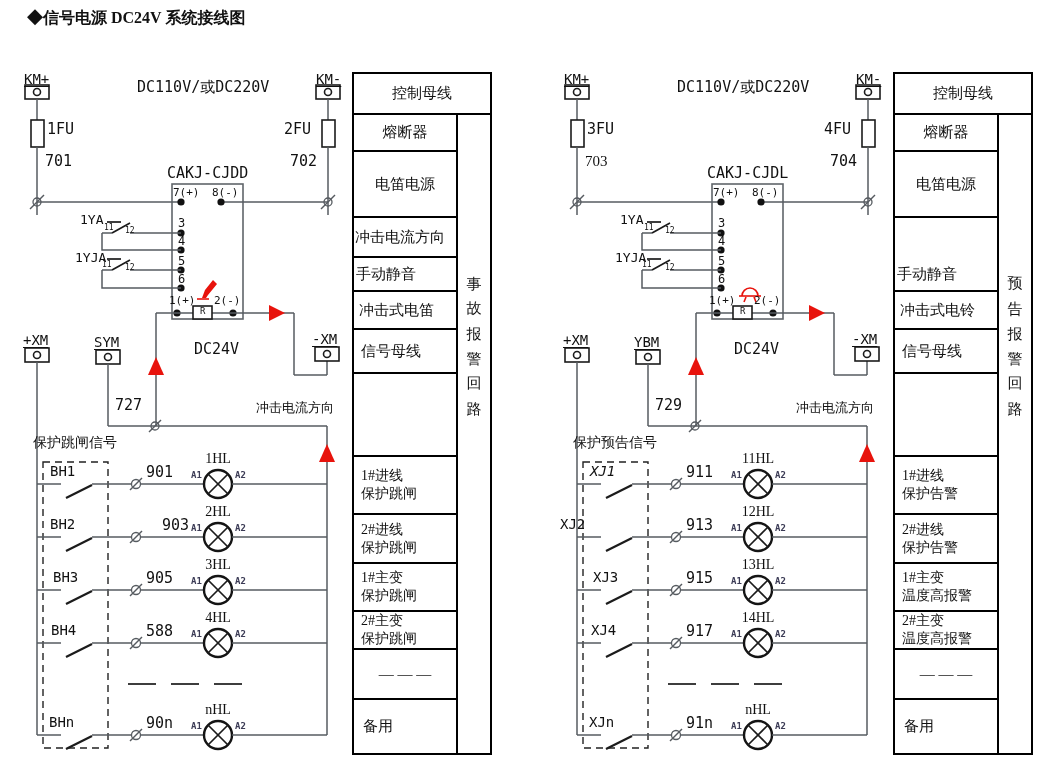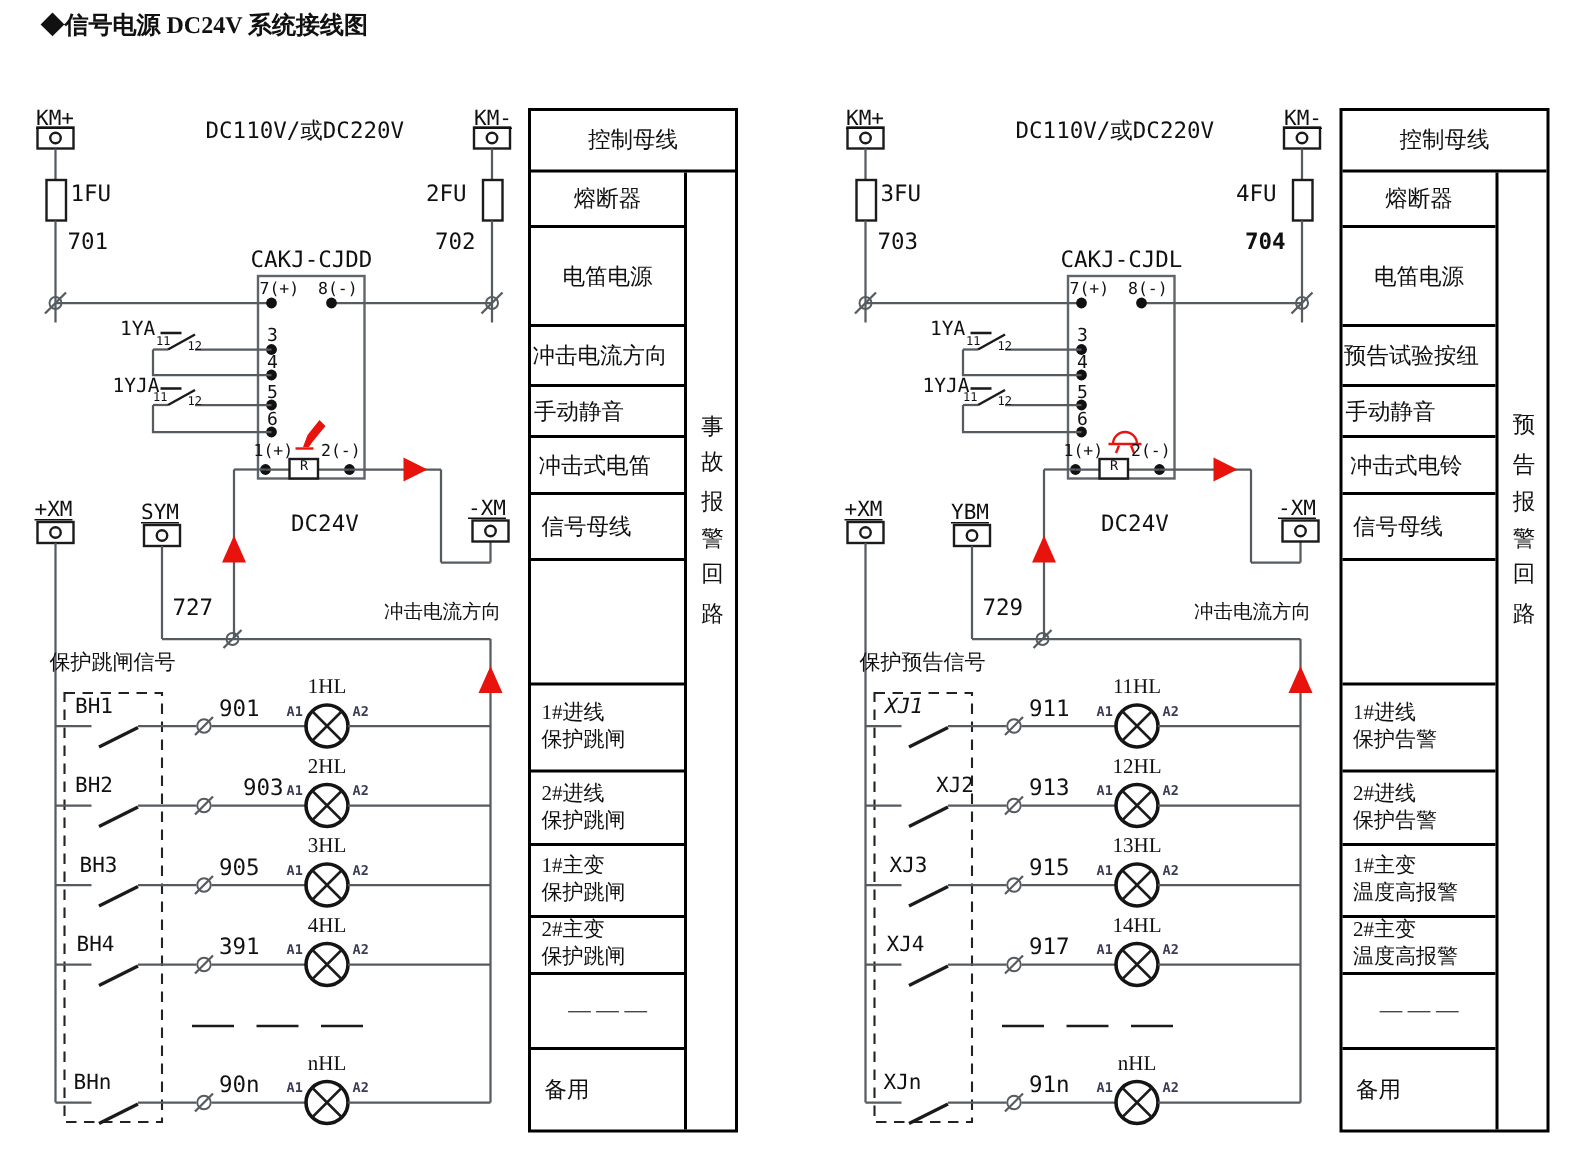--- a/index.html
+++ b/index.html
@@ -242,38 +242,38 @@
 <div class="lbl mono f9 navy" style="left:191px;top:524px;">A1</div>
 <div class="lbl mono f9 navy" style="left:235px;top:524px;">A2</div>
 
 <div class="lbl mono f14" style="left:53px;top:570px;">BH3</div>
 <div class="lbl mono f15" style="left:146px;top:571px;">905</div>
 <div class="lbl mono f14 ctr" style="left:218px;top:558px;">3HL</div>
 <div class="lbl mono f9 navy" style="left:191px;top:577px;">A1</div>
 <div class="lbl mono f9 navy" style="left:235px;top:577px;">A2</div>
 
 <div class="lbl mono f14" style="left:51px;top:623px;">BH4</div>
-<div class="lbl mono f15" style="left:146px;top:624px;">391</div>
+<div class="lbl mono f15" style="left:146px;top:624px;">588</div>
 <div class="lbl mono f14 ctr" style="left:218px;top:611px;">4HL</div>
 <div class="lbl mono f9 navy" style="left:191px;top:630px;">A1</div>
 <div class="lbl mono f9 navy" style="left:235px;top:630px;">A2</div>
 
 <div class="lbl mono f14" style="left:49px;top:715px;">BHn</div>
 <div class="lbl mono f15" style="left:146px;top:716px;">90n</div>
 <div class="lbl mono f14 ctr" style="left:218px;top:703px;">nHL</div>
 <div class="lbl mono f9 navy" style="left:191px;top:722px;">A1</div>
 <div class="lbl mono f9 navy" style="left:235px;top:722px;">A2</div>
 
 <div class="lbl mono f14 u" style="left:564px;top:72px;">KM+</div>
 <div class="lbl mono f15" style="left:677px;top:80px;">DC110V/或DC220V</div>
 <div class="lbl mono f14 u" style="left:856px;top:72px;">KM-</div>
 <div class="lbl mono f15" style="left:587px;top:122px;">3FU</div>
 <div class="lbl mono f15" style="left:824px;top:122px;">4FU</div>
-<div class="lbl mono f15" style="left:585px;top:154px;">703</div>
-<div class="lbl mono f15" style="left:830px;top:154px;font-weight:bold;">704</div>
+<div class="lbl mono f15" style="left:585px;top:154px;font-family:Liberation Serif, serif;">703</div>
+<div class="lbl mono f15" style="left:830px;top:154px;">704</div>
 <div class="lbl mono f15" style="left:707px;top:166px;">CAKJ-CJDL</div>
 <div class="lbl mono f11" style="left:713px;top:187px;">7(+)</div>
 <div class="lbl mono f11" style="left:752px;top:187px;">8(-)</div>
 <div class="lbl mono f12" style="left:718px;top:217px;">3</div>
 <div class="lbl mono f12" style="left:718px;top:235px;">4</div>
 <div class="lbl mono f12" style="left:718px;top:255px;">5</div>
 <div class="lbl mono f12" style="left:718px;top:273px;">6</div>
 <div class="lbl mono f13" style="left:620px;top:213px;">1YA</div>
 <div class="lbl mono f8" style="left:644px;top:224px;">11</div>
 <div class="lbl mono f8" style="left:665px;top:227px;">12</div>
@@ -290,21 +290,21 @@
 <div class="lbl mono f15" style="left:655px;top:398px;">729</div>
 <div class="lbl cjk f13" style="left:796px;top:401px;">冲击电流方向</div>
 <div class="lbl cjk f14" style="left:573px;top:436px;">保护预告信号</div>
 
 <div class="lbl mono f14" style="left:590px;top:464px;font-style:italic;">XJ1</div>
 <div class="lbl mono f15" style="left:686px;top:465px;">911</div>
 <div class="lbl mono f14 ctr" style="left:758px;top:452px;">11HL</div>
 <div class="lbl mono f9 navy" style="left:731px;top:471px;">A1</div>
 <div class="lbl mono f9 navy" style="left:775px;top:471px;">A2</div>
 
-<div class="lbl mono f14" style="left:624px;top:517px;">XJ2</div>
+<div class="lbl mono f14" style="left:560px;top:517px;">XJ2</div>
 <div class="lbl mono f15" style="left:686px;top:518px;">913</div>
 <div class="lbl mono f14 ctr" style="left:758px;top:505px;">12HL</div>
 <div class="lbl mono f9 navy" style="left:731px;top:524px;">A1</div>
 <div class="lbl mono f9 navy" style="left:775px;top:524px;">A2</div>
 
 <div class="lbl mono f14" style="left:593px;top:570px;">XJ3</div>
 <div class="lbl mono f15" style="left:686px;top:571px;">915</div>
 <div class="lbl mono f14 ctr" style="left:758px;top:558px;">13HL</div>
 <div class="lbl mono f9 navy" style="left:731px;top:577px;">A1</div>
 <div class="lbl mono f9 navy" style="left:775px;top:577px;">A2</div>
@@ -341,21 +341,20 @@
   <div class="cell cc" style="top:576px;height:50px;">— — —</div>
   <div class="cell last" style="top:626px;height:53px;padding-left:9px;">备用</div>
   <div class="vdiv"></div>
   <div class="side">事故报警回路</div>
 </div>
 
 <div class="tbl cjk" style="left:893px;top:72px;">
   <div class="cell cc wide" style="top:0;height:41px;">控制母线</div>
   <div class="cell cc" style="top:41px;height:37px;">熔断器</div>
   <div class="cell cc" style="top:78px;height:66px;">电笛电源</div>
-  <div class="cell" style="top:144px;height:40px;padding-left:1px;">预告试验按纽</div>
   <div class="cell" style="top:184px;height:34px;padding-left:2px;">手动静音</div>
   <div class="cell" style="top:218px;height:38px;padding-left:5px;">冲击式电铃</div>
   <div class="cell" style="top:256px;height:44px;padding-left:7px;">信号母线</div>
   <div class="cell" style="top:300px;height:83px;"></div>
   <div class="cell two" style="top:383px;height:58px;">1#进线
 保护告警</div>
   <div class="cell two" style="top:441px;height:49px;">2#进线
 保护告警</div>
   <div class="cell two" style="top:490px;height:48px;">1#主变
 温度高报警</div>

